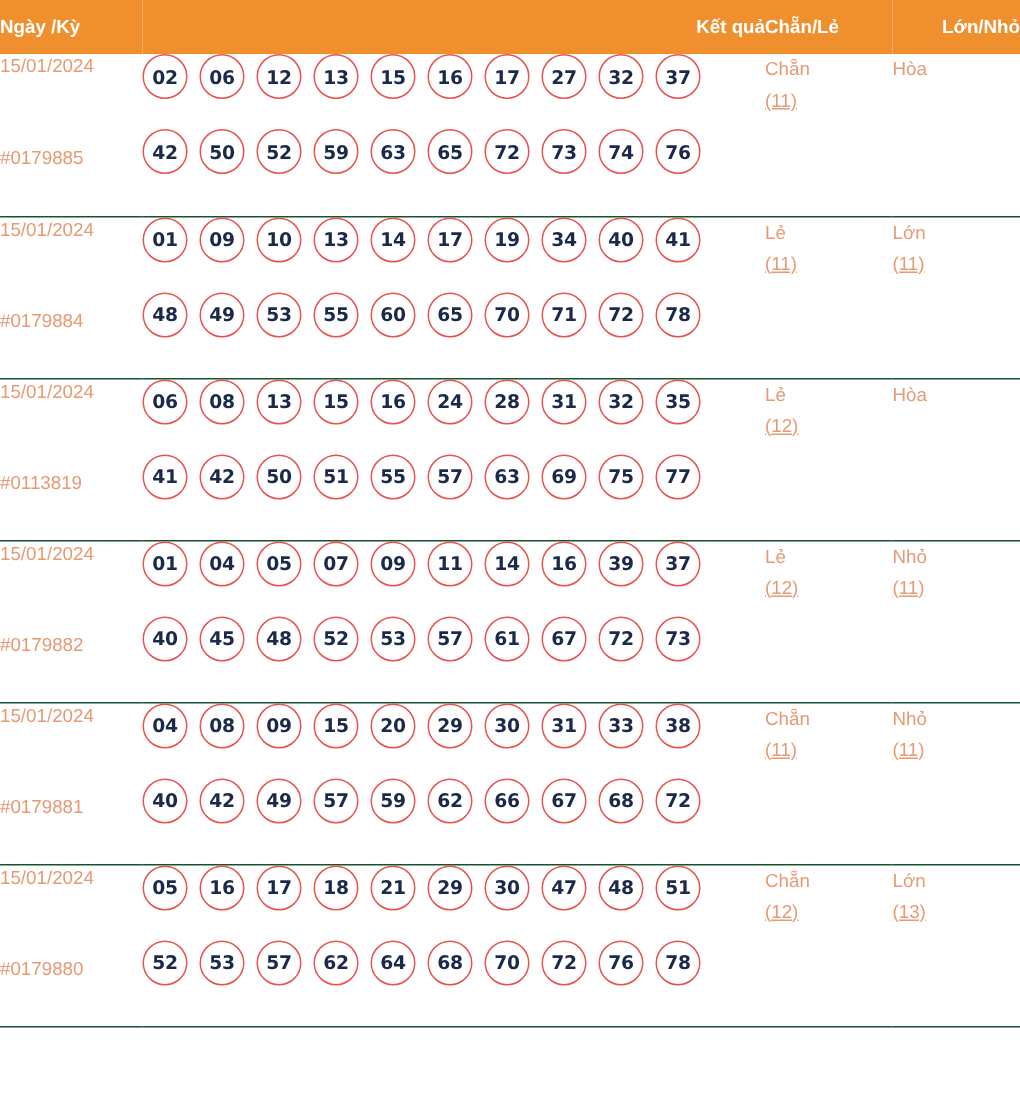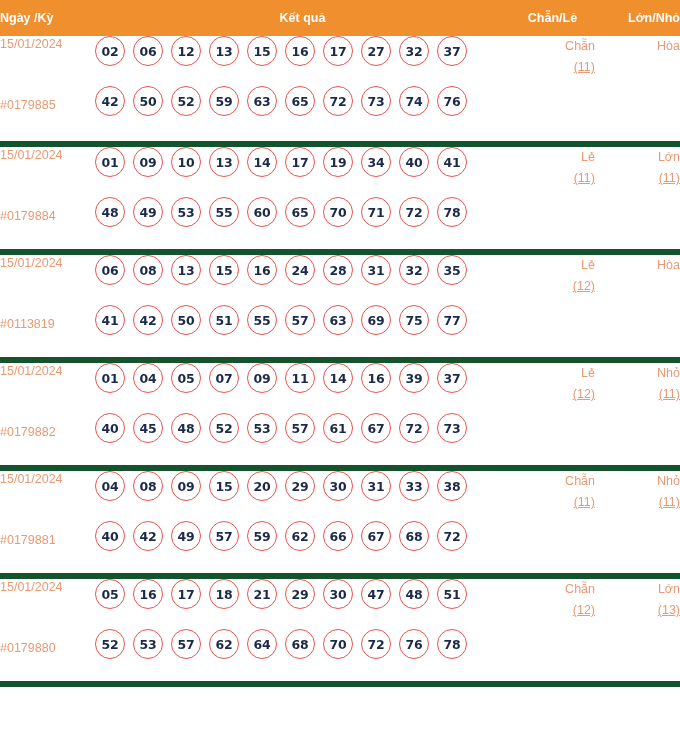--- a/index.html
+++ b/index.html
@@ -27,27 +27,27 @@
   }
   .table-header th {
     color: #ffffff;
     font-size: 12.5px;
     font-weight: bold;
     padding: 0;
     vertical-align: middle;
     white-space: nowrap;
   }
   .th-date   { width: 95px;  text-align: left;   padding-left: 8px; }
-  .th-result { width: 415px; text-align: center;   padding-left: 8px; }
-  .th-parity { width: 85px;  text-align: center; }
+  .th-result { width: 415px; text-align: right;   padding-left: 8px; }
+  .th-parity { width: 85px;  text-align: left; }
   .th-size   { width: 85px;  text-align: right; }
 
   
   .result-row {
-    border-bottom: 6px solid #14532d;
+    border-bottom: 1px solid #14532d;
     height: 108px;
   }
   .result-row > td {
     padding: 0;
     vertical-align: top;
   }
 
   .cell-date {
     padding-left: 8px;
     padding-top: 11px;
@@ -78,21 +78,21 @@
     font-weight: bold;
     font-family: "DejaVu Sans", sans-serif;
     display: flex;
     align-items: center;
     justify-content: center;
     box-sizing: border-box;
     letter-spacing: -0.2px;
   }
 
   .cell-parity, .cell-size {
-    text-align: right;
+    text-align: left;
     padding-top: 11px;
     color: #e79a74;
     font-size: 12.5px;
     line-height: 21px;
     white-space: nowrap;
   }
   .stat-count { display: block; text-decoration: underline; }
   .stat-count:empty { display: none; }
 </style>
 </head>

